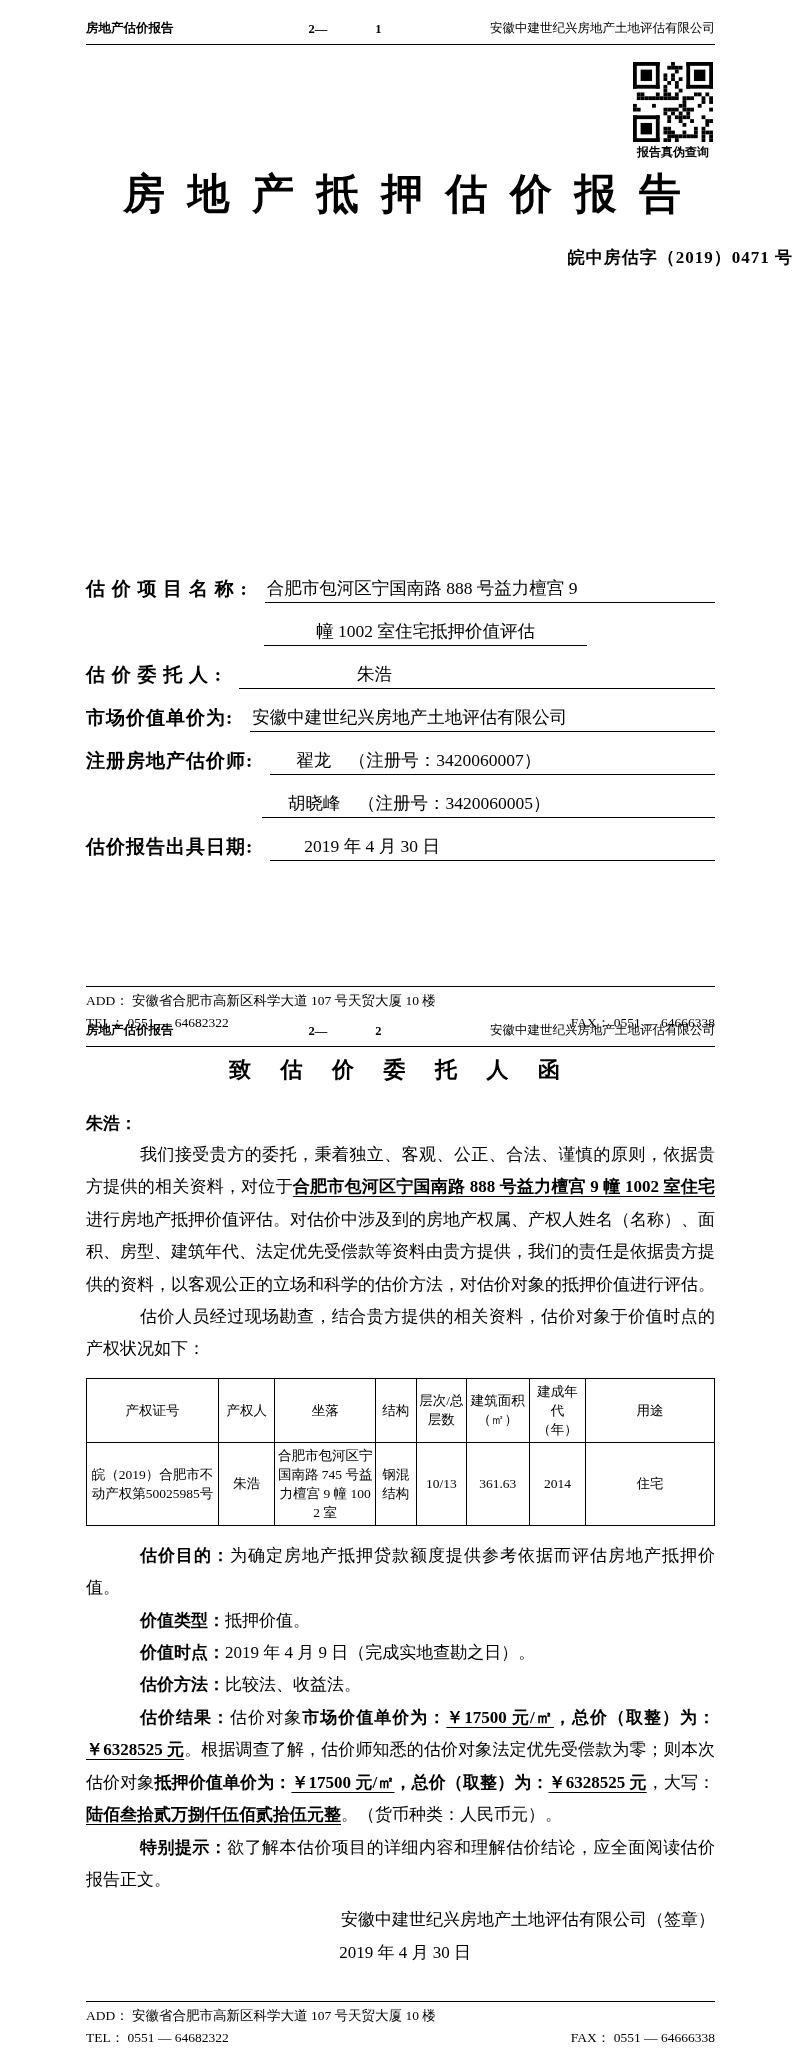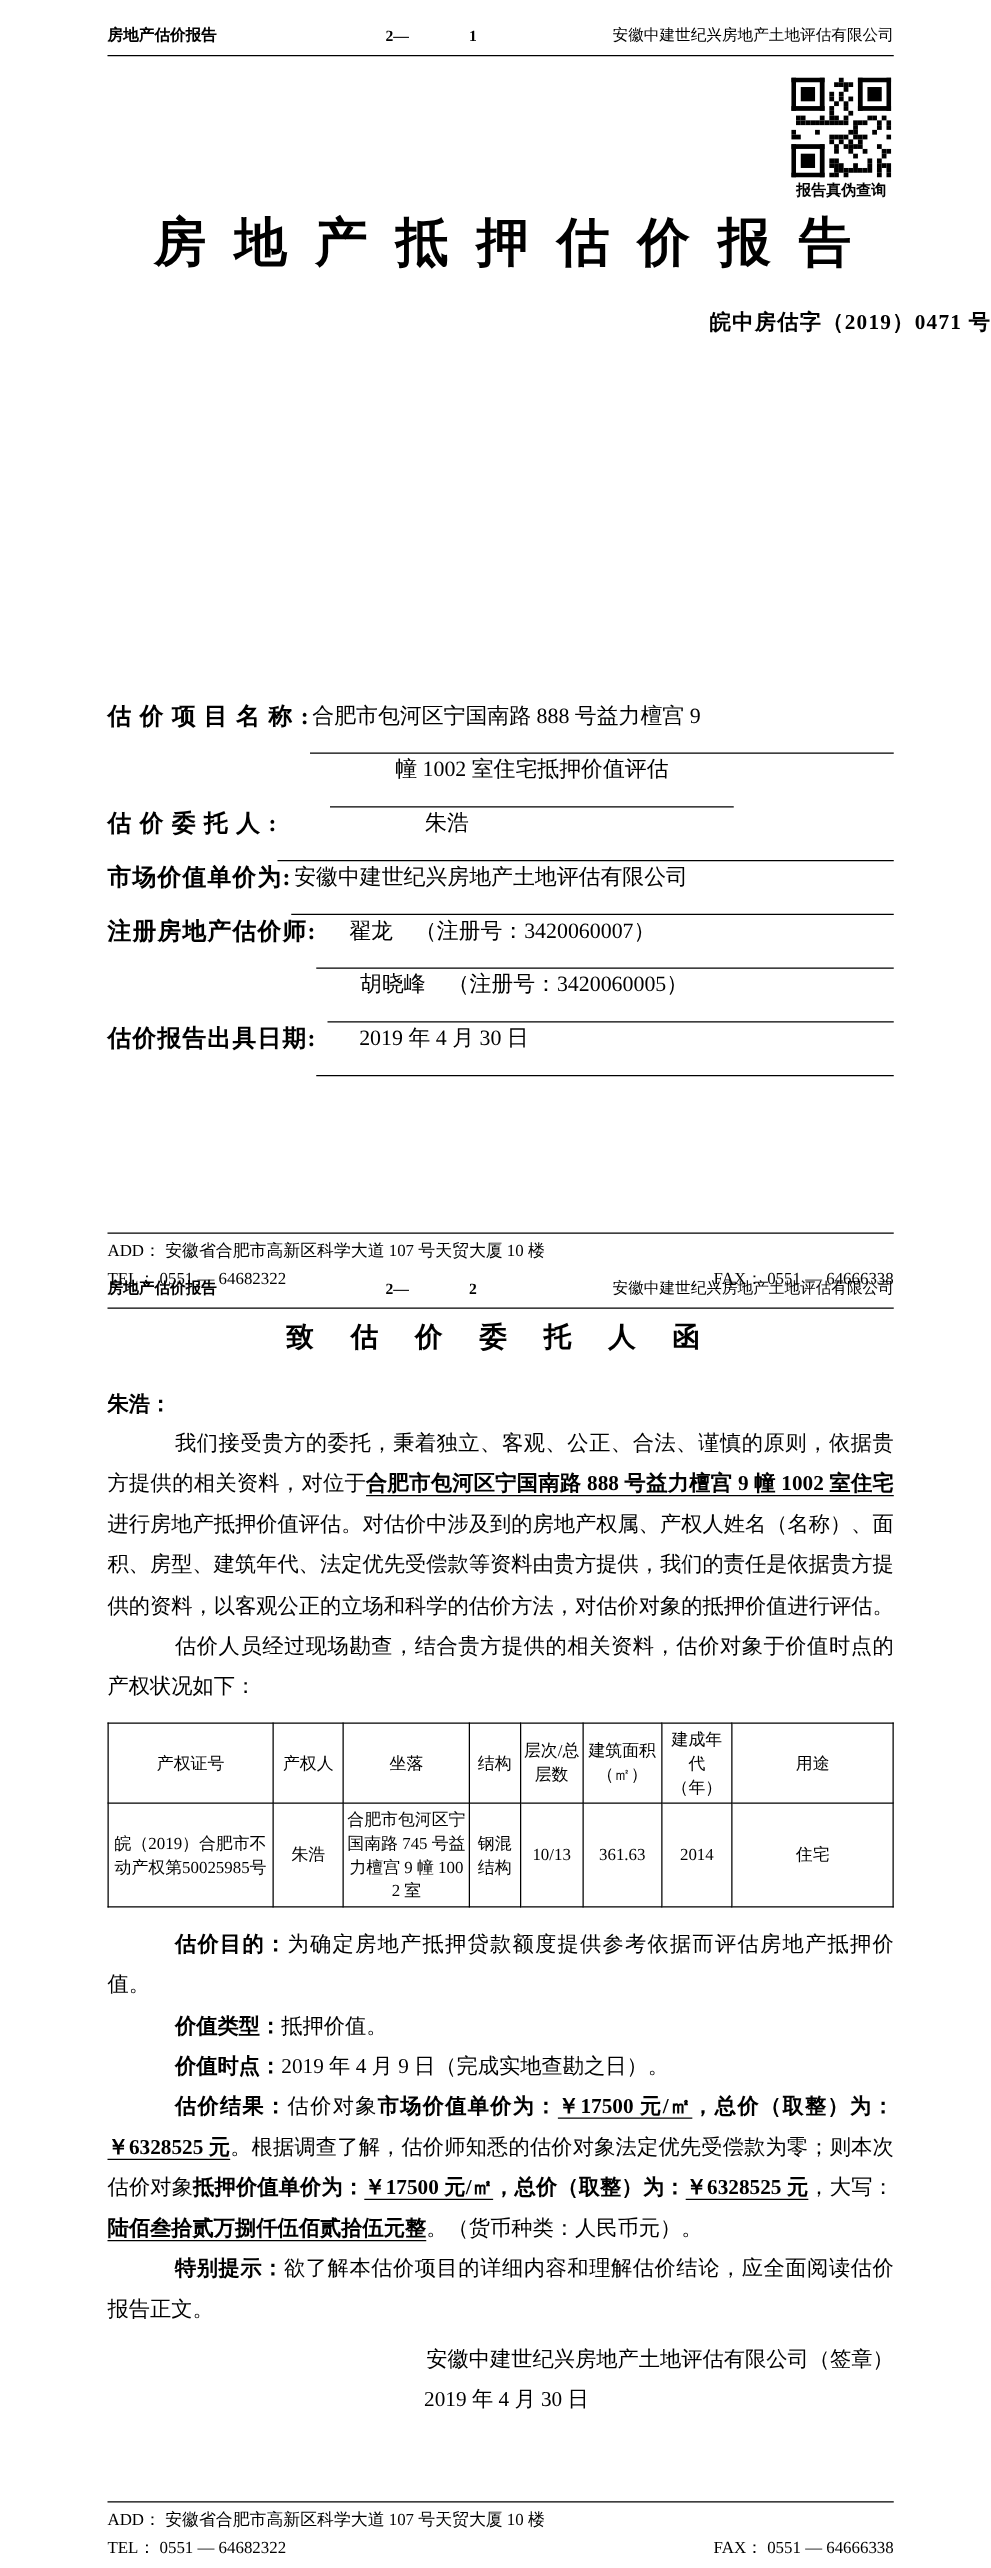--- a/index.html
+++ b/index.html
@@ -28,21 +28,21 @@
   .qr-wrap svg rect { fill:#000; }
   .qr-caption { font-weight:bold; font-size:12px; margin-top:2px; white-space:nowrap; }
 
   .main-title {
     left:17px; right:0; text-align:center; font-size:42px; font-weight:bold;
     letter-spacing:6px; white-space:nowrap;
   }
   .doc-no { left:0; right:0; text-align:right; font-size:17px; font-weight:bold; letter-spacing:1px; }
 
   .fields { }
-  .frow { display:flex; height:43px; font-size:17.5px; }
+  .frow { display:flex; align-items:flex-end; height:43px; font-size:17.5px;gap:17px; }
   .flabel { font-weight:bold; font-size:19px; white-space:pre; letter-spacing:1px; padding-bottom:1px; }
   .uline { flex:1; border-bottom:1.5px solid #000; padding:0 2px 2px 2px; white-space:nowrap; }
   .u-left   { text-align:left; }
   .frow.cont .uline { flex:none; margin-left:178px; width:323px; text-align:center; }
   .frow.cont2 .uline { margin-left:176px; }
   .pl26  { padding-left:26px; }
   .pl34  { padding-left:34px; }
   .pl118 { padding-left:118px; }
 
   
@@ -307,20 +307,23 @@
   <div class="items">
     <p class="bodyp">
       <span class="b">估价目的：</span><span>为确定房地产抵押贷款额度提供参考依据而评估房地产抵押价值。</span>
     </p>
     <p class="bodyp">
       <span class="b">价值类型：</span><span>抵押价值。</span>
     </p>
     <p class="bodyp">
       <span class="b">价值时点：</span><span>2019 年 4 月 9 日（完成实地查勘之日）。</span>
     </p>
+    <p class="bodyp">
+      <span class="b">估价方法：</span><span>比较法、收益法。</span>
+    </p>
     <p class="bodyp"><span class="b">估价结果：</span><span>估价对象</span><span class="b">市场价值单价为：</span><span class="b u">￥17500 元/㎡</span><span class="b">，总价（取整）为：</span><span class="b u">￥6328525 元</span><span>。根据调查了解，估价师知悉的估价对象法定优先受偿款为零；则本次估价对象</span><span class="b">抵押价值单价为：</span><span class="b u">￥17500 元/㎡</span><span class="b">，总价（取整）为：</span><span class="b u">￥6328525 元</span><span>，大写：</span><span class="b u">陆佰叁拾贰万捌仟伍佰贰拾伍元整</span><span>。（货币种类：人民币元）。</span></p>
     <p class="bodyp">
       <span class="b">特别提示：</span><span>欲了解本估价项目的详细内容和理解估价结论，应全面阅读估价报告正文。</span>
     </p>
   </div>
 
   <div class="sig">
     <div class="sig-company">安徽中建世纪兴房地产土地评估有限公司（签章）</div>
     <div class="sig-date">2019 年 4 月 30 日</div>
   </div>

